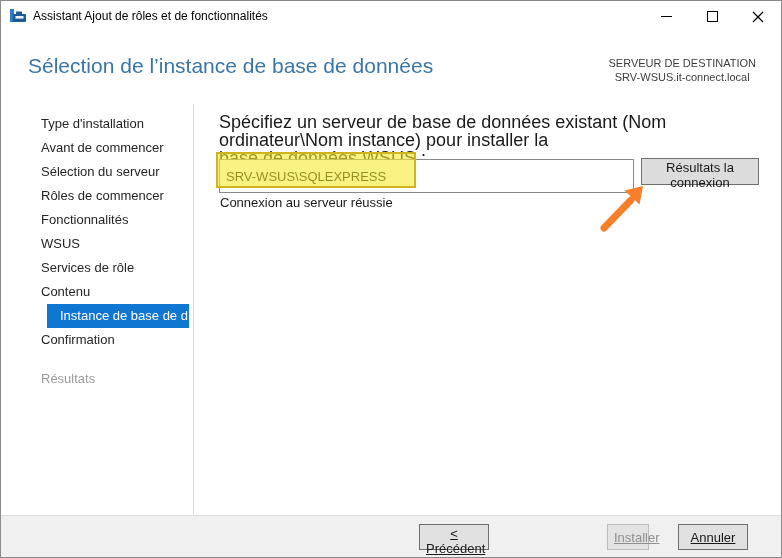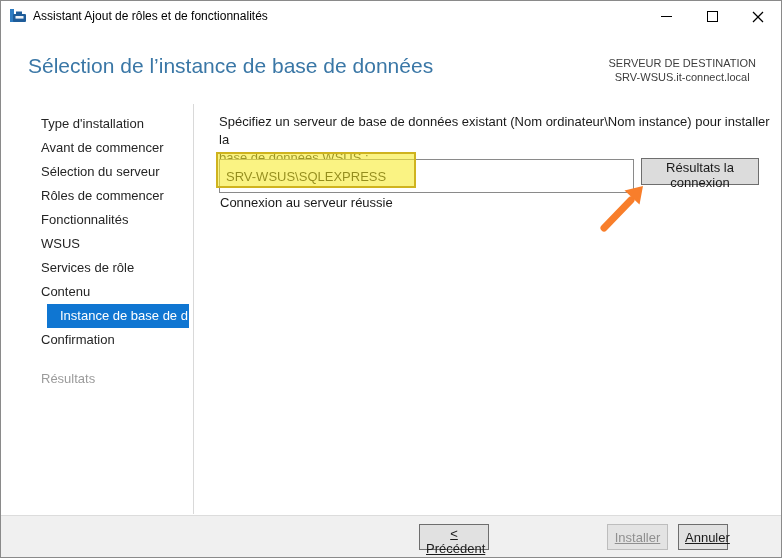--- a/index.html
+++ b/index.html
@@ -18,37 +18,37 @@
   .page-title{position:absolute;left:27px;top:53px;font-size:21px;font-weight:300;color:#3a77a6;}
   .dest{position:absolute;right:25px;top:55px;text-align:center;font-size:11px;color:#3d3d3d;line-height:14px;}
   
   .sidebar{position:absolute;left:0;top:111px;width:192px;font-size:13px;color:#252525;}
   .nav-item{height:24px;line-height:24px;padding-left:40px;cursor:pointer;white-space:nowrap;}
   .nav-item.sub{}
   .nav-item.selected{margin-left:46px;margin-right:4px;padding-left:13px;background:#0f76d2;color:#fff;}
   .nav-item.disabled{color:#9b9b9b;cursor:default;margin-top:15px;}
   .vdivider{position:absolute;left:192px;top:103px;width:1px;height:410px;background:#d9d9d9;}
   
-  .instruction{position:absolute;left:218px;top:112px;font-size:13px;line-height:18px;color:#1a1a1a;}
+  .instruction{position:absolute;left:218px;top:112px;font-size:18px;line-height:18px;color:#1a1a1a;}
   .db-input{position:absolute;left:218px;top:158px;width:415px;height:25px;box-sizing:border-box;
             border:1px solid #8a8a8a;padding:16px 6px;font-size:13px;font-family:"Liberation Sans",sans-serif;color:#000;background:#fff;}
   .hl-box{position:absolute;left:215px;top:151px;width:200px;height:36px;box-sizing:border-box;
           background:rgba(247,235,48,0.60);border:2px solid #cfb31f;pointer-events:none;z-index:5;}
   .verify-btn{position:absolute;left:640px;top:157px;width:118px;height:27px;box-sizing:border-box;
               background:#dcdcdc;border:1px solid #6e6e6e;font-size:13px;font-family:"Liberation Sans",sans-serif;color:#1a1a1a;cursor:pointer;}
   .status{position:absolute;left:219px;top:194px;font-size:13px;color:#1a1a1a;}
   .arrow-annot{position:absolute;left:590px;top:178px;width:62px;height:60px;pointer-events:none;z-index:6;}
   
   .footer{position:absolute;left:0;top:514px;right:0;bottom:0;background:#f0f0f0;border-top:1px solid #dcdcdc;}
   .fbtn{position:absolute;top:8px;height:26px;box-sizing:border-box;background:#e1e1e1;border:1px solid #6e6e6e;
         font-size:13px;font-family:"Liberation Sans",sans-serif;color:#1a1a1a;cursor:pointer;text-decoration:underline;}
   .fbtn.prev{left:418px;width:70px;}
   .fbtn.next{left:498px;width:74px;border:2px solid #0078d7;}
-  .fbtn.install{left:606px;width:61px;border:1px solid #bdbdbd;color:#8f8f8f;background:#e3e3e3;cursor:default;}
-  .fbtn.cancel{left:677px;width:50px;text-align:center;}
+  .fbtn.install{left:606px;width:42px;border:1px solid #bdbdbd;color:#8f8f8f;background:#e3e3e3;cursor:default;}
+  .fbtn.cancel{left:677px;width:70px;text-align:center;}
 </style>
 </head>
 <body>
 
 <div class="window">
 
   <div class="titlebar">
     <svg class="app-icon" viewBox="0 0 18 18">
       <rect x="1" y="2" width="4" height="13" fill="#2e7cc2"></rect>
       <rect x="7" y="4.5" width="6" height="3.5" fill="#1e5c99"></rect>

